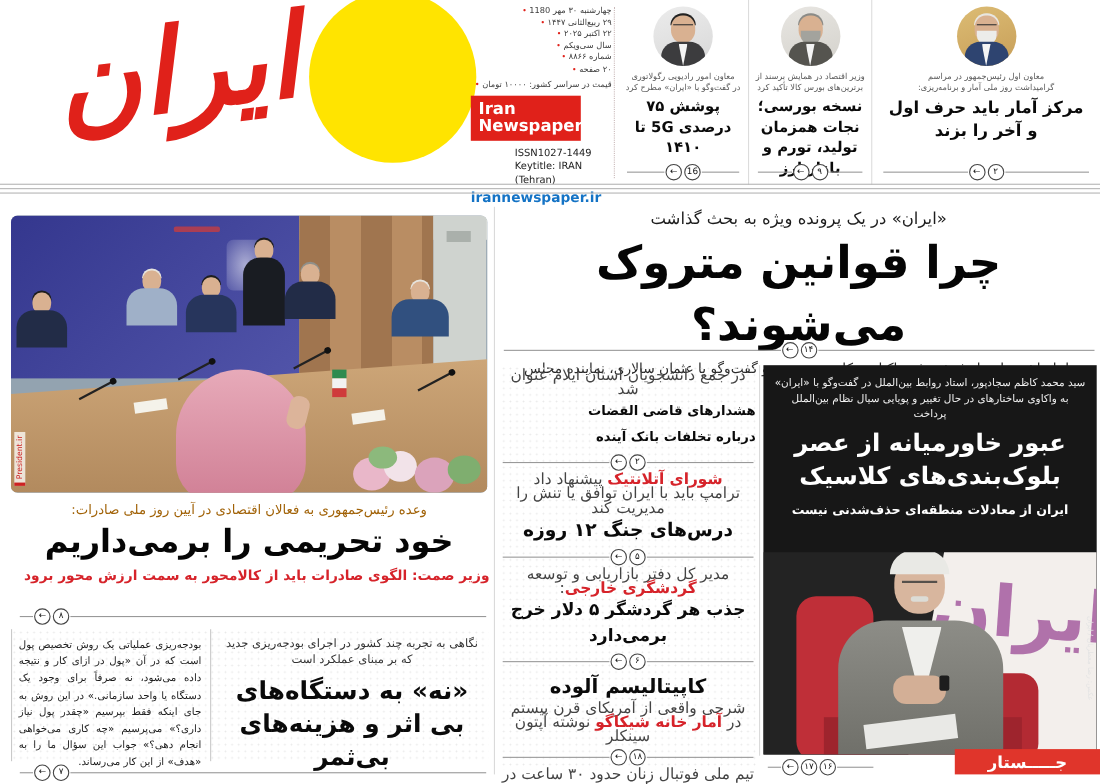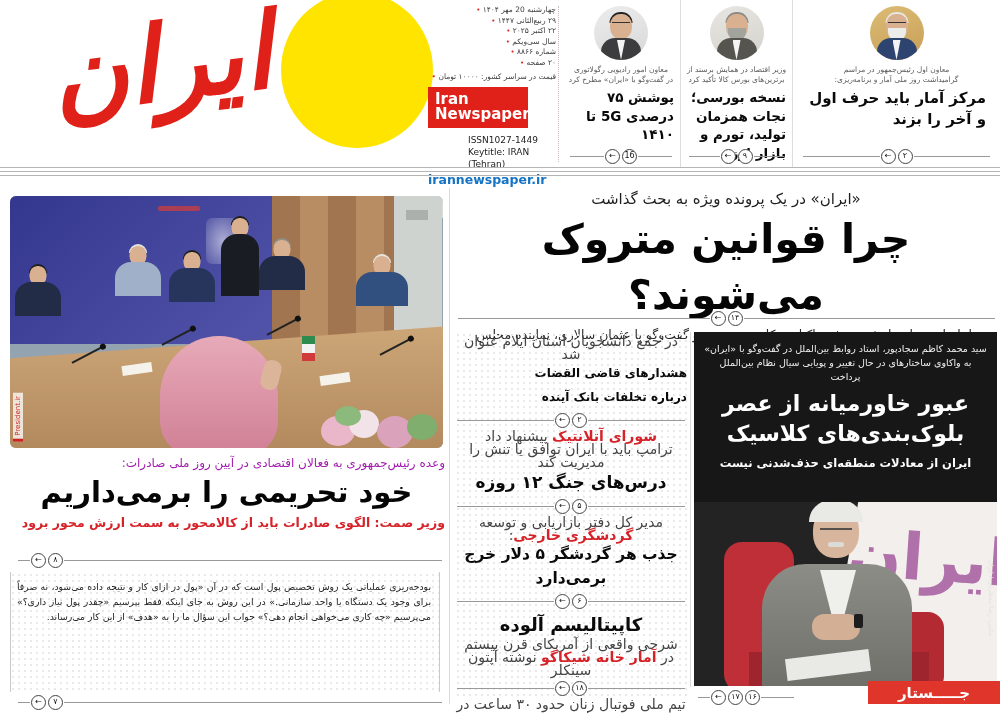--- a/index.html
+++ b/index.html
@@ -48,21 +48,21 @@
               width:18px; height:13px; border-radius:0 0 10px 10px; background:#ececea; }
   .av-beard.gray { background:#a3a39d; }
   .av-glasses { position:absolute; left:50%; top:16px; transform:translateX(-50%);
                 width:18px; height:4px; border-top:1.5px solid #333; }
   .av-body { position:absolute; left:50%; bottom:-4px; transform:translateX(-50%);
              width:40px; height:26px; border-radius:14px 14px 0 0; background:#3c3c3e; }
   .av-body.navy { background:#2e4470; } .av-body.dgray { background:#55544f; }
   .av-shirt { position:absolute; left:50%; bottom:0; transform:translateX(-50%);
               width:8px; height:20px; background:#f4f4f4; clip-path:polygon(0 0,100% 0,50% 100%); }
   .tb-kicker { margin-top:5px; text-align:center; font-size:7.5px; line-height:10px; color:#5a5a5a; }
-  .tb-head { margin-top:3px; font-weight:bold; font-size:13.5px;
+  .tb-head { margin-top:3px; text-align:center; font-weight:bold; font-size:13.5px;
              line-height:18.5px; color:#0a0a0a; padding:0 6px; }
 
   
   .marker { direction:ltr; display:flex; align-items:center; height:16px; }
   .marker .mline { border-top:1px solid #999; flex:1; }
   .marker .mline.short { flex:0 0 12px; }
   .mcirc { flex:0 0 15px; width:15px; height:15px; border:1px solid #444; border-radius:50%;
            background:#fff; display:flex; align-items:center; justify-content:center;
            font-size:8px; color:#111; margin:0 1px; line-height:1; }
   .mk-abs { position:absolute; }
@@ -159,21 +159,21 @@
              background:#dcb49a; border-radius:8px; transform:rotate(14deg); }
   .ph-flag { position:absolute; left:292px; top:140px; width:13px; height:26px; }
   .ph-flag .g { height:8px; background:#2e8b4f; } .ph-flag .w { height:9px; background:#f2f2f2; } .ph-flag .r { height:8px; background:#cf3b3b; }
   .ph-flowers { position:absolute; right:0; bottom:0; width:128px; height:56px; }
   .ph-flowers span { position:absolute; border-radius:50%; }
   .mic { position:absolute; width:34px; border-top:2.5px solid #222; transform:rotate(-28deg); }
   .mic::after { content:""; position:absolute; right:-4px; top:-4px; width:6px; height:6px; background:#111; border-radius:50%; }
   .ph-paper { position:absolute; width:30px; height:10px; background:#f4f2ea; transform:rotate(-8deg); }
   .ph-credit { position:absolute; left:3px; bottom:6px; writing-mode:vertical-rl; transform:rotate(180deg);
                font-size:7px; color:#cc2222; background:rgba(255,255,255,.75); padding:3px 1px; border-top:3px solid #cc2222; }
-  .ps-caption { margin-top:8px; text-align:right; font-size:12px; color:#a21caf; }
+  .ps-caption { margin-top:8px; text-align:center; font-size:12px; color:#a16207; }
   .ps-head { margin-top:2px; text-align:center; font-size:29px; font-weight:bold; color:#050505; line-height:40px; }
   .ps-sub { margin-top:3px; text-align:right; font-size:12.5px; font-weight:bold; color:#d6232a; }
   .lc-marker8 { position:absolute; left:10px; top:364px; width:424px; }
   .budget { position:absolute; left:2px; top:384px; width:434px; height:120px;
             display:flex; direction:rtl; }
   .bg-right { width:248px; padding-top:6px; text-align:center; }
   .bg-kicker { font-size:10.5px; line-height:15px; color:#333; }
   .bg-head { margin-top:5px; font-size:22.5px; font-weight:bold; line-height:30px; color:#0a0a0a; }
   .bg-left { flex:1; border-left:1px solid #c9c9c9; border-right:1px solid #c9c9c9; margin-right:4px; padding:7px 8px 0 6px; }
   .bg-body { font-size:9.3px; line-height:15.2px; text-align:justify; color:#1c1c1c; }
@@ -181,21 +181,21 @@
 </style>
 </head>
 <body>
 
 <div class="page">
 
   <div class="logo-circle"></div>
   <div class="logo-text fa">ایران</div>
 
   <div class="mast-info">
-    <div class="date-line"><span>چهارشنبه 20 مهر ۱۴۰۴</span> <span class="blt">•</span></div>
+    <div class="date-line"><span>چهارشنبه ۳۰ مهر 1180</span> <span class="blt">•</span></div>
     <div class="date-line"><span>۲۹ ربیع‌الثانی ۱۴۴۷</span> <span class="blt">•</span></div>
     <div class="date-line"><span>۲۲ اکتبر ۲۰۲۵</span> <span class="blt">•</span></div>
     <div class="date-line"><span>سال سی‌ویکم</span> <span class="blt">•</span></div>
     <div class="date-line"><span>شماره ۸۸۶۶</span> <span class="blt">•</span></div>
     <div class="date-line"><span>۲۰ صفحه</span> <span class="blt">•</span></div>
     <div class="price-line"><span>قیمت در سراسر کشور: ۱۰۰۰۰ تومان</span> <span class="blt" style="color:#e0211a;">•</span></div>
     <div class="np-box">
       <div>Iran</div>
       <div>Newspaper</div>
     </div>
@@ -470,20 +470,30 @@
     <div class="ps-sub fa">وزیر صمت: الگوی صادرات باید از کالامحور به سمت ارزش محور برود</div>
 
     <div class="marker lc-marker8">
       <span class="mline short"></span>
       <span class="mcirc">←</span>
       <span class="mcirc">۸</span>
       <span class="mline"></span>
     </div>
 
     <div class="budget dots">
+      <div class="bg-right fa">
+        <div class="bg-kicker">
+          <div>نگاهی به تجربه چند کشور در اجرای بودجه‌ریزی جدید</div>
+          <div>که بر مبنای عملکرد است</div>
+        </div>
+        <div class="bg-head">
+          <div>«نه» به دستگاه‌های</div>
+          <div>بی اثر و هزینه‌های بی‌ثمر</div>
+        </div>
+      </div>
       <div class="bg-left fa">
         <div class="bg-body">بودجه‌ریزی عملیاتی یک روش تخصیص پول است که در آن «پول در ازای کار و نتیجه داده می‌شود، نه صرفاً برای وجود یک دستگاه یا واحد سازمانی.» در این روش به جای اینکه فقط بپرسیم «چقدر پول نیاز داری؟» می‌پرسیم «چه کاری می‌خواهی انجام دهی؟» جواب این سؤال ما را به «هدف» از این کار می‌رساند.</div>
       </div>
     </div>
 
     <div class="marker lc-marker7">
       <span class="mline short"></span>
       <span class="mcirc">←</span>
       <span class="mcirc">۷</span>
       <span class="mline"></span>

